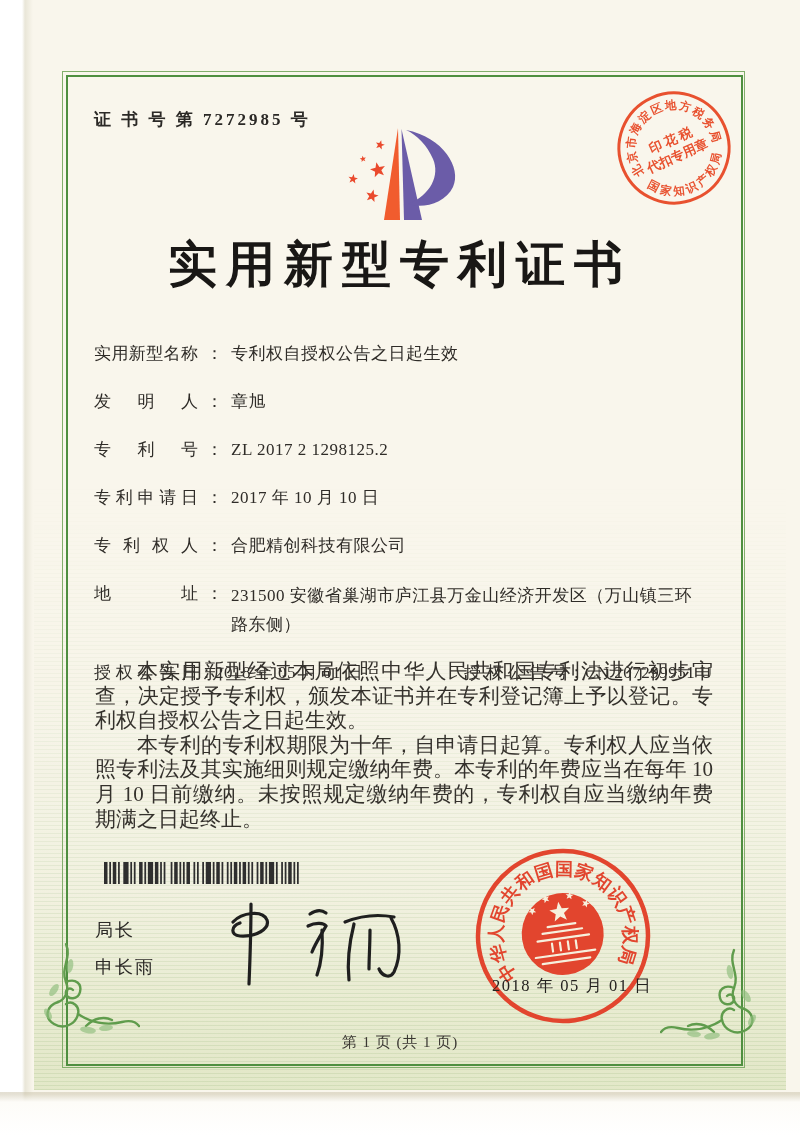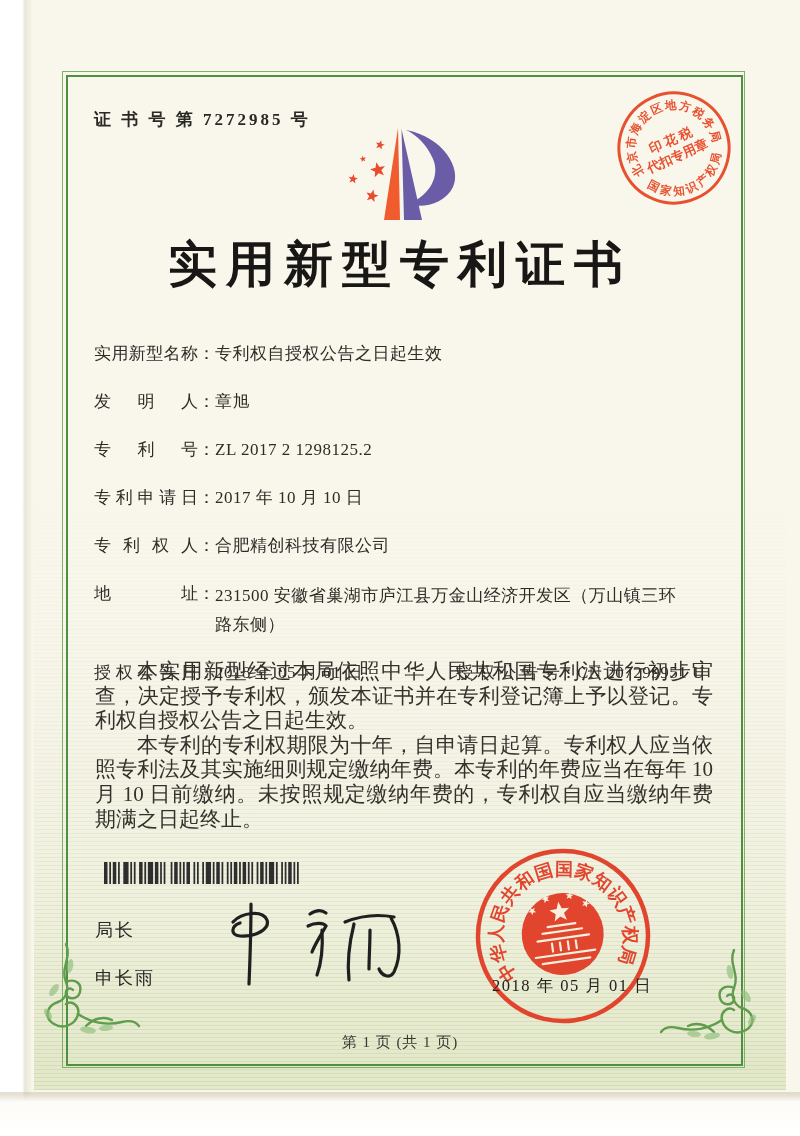--- a/index.html
+++ b/index.html
@@ -22,37 +22,37 @@
   .edge-bottom{position:absolute;left:0;top:1092px;width:100%;height:44px;
              background:linear-gradient(180deg,rgba(205,198,175,.55) 0 2px,#fdfcf8 10px,#ffffff 100%);}
 
   .certno{position:absolute;left:94px;top:108px;font-size:17px;letter-spacing:3px;color:#2b2926;font-weight:bold;}
   .logo{position:absolute;left:330px;top:118px;}
   .stamp{position:absolute;left:610px;top:84px;transform:rotate(-24deg);}
   .title{position:absolute;left:0;top:232px;width:100%;text-align:center;
          font-size:49px;font-weight:bold;letter-spacing:9px;color:#191715;}
 
   .fields{position:absolute;left:94px;top:341px;width:620px;font-size:17px;}
-  .frow{display:flex;margin-bottom:23px;line-height:25px;}
+  .frow{display:flex;margin-bottom:23px;line-height:25px;gap:8px;}
   .frow.tight{margin-bottom:21px;}
   .flabel{display:inline-block;width:104px;text-align:justify;text-align-last:justify;}
   .colon{display:inline-block;}
   .fvalue{flex:1;letter-spacing:.5px;}
   .addr .fvalue{max-width:472px;line-height:29px;}
   .grantrow{display:flex;margin-bottom:0;}
   .grantrow .left{width:362px;display:flex;}
   .grantrow .right{flex:1;display:flex;}
 
   .paras{position:absolute;left:95px;top:659px;width:618px;font-size:21px;line-height:24.6px;
          text-align:justify;color:#34312c;}
   .paras p{margin:0;text-indent:2em;}
 
   .barcode{position:absolute;left:104px;top:862px;}
   .signblock{position:absolute;left:95px;top:918px;font-size:18px;letter-spacing:2px;color:#2b2926;}
-  .signblock div{margin-bottom:24px;font-family:Liberation Mono, monospace;}
+  .signblock div{margin-bottom:13px;font-family:Liberation Mono, monospace;}
   .signature{position:absolute;left:218px;top:892px;}
 
   .seal{position:absolute;left:473px;top:846px;transform:rotate(-8deg);}
   .sealdate{position:absolute;left:492px;top:975px;font-size:16.5px;letter-spacing:1.5px;color:#24221f;}
 
   .footer{position:absolute;left:0;top:1033px;width:100%;text-align:center;font-size:15px;
           letter-spacing:1px;color:#3a3732;}
 
   .flourish{position:absolute;}
   .fl-left{left:36px;top:942px;}

